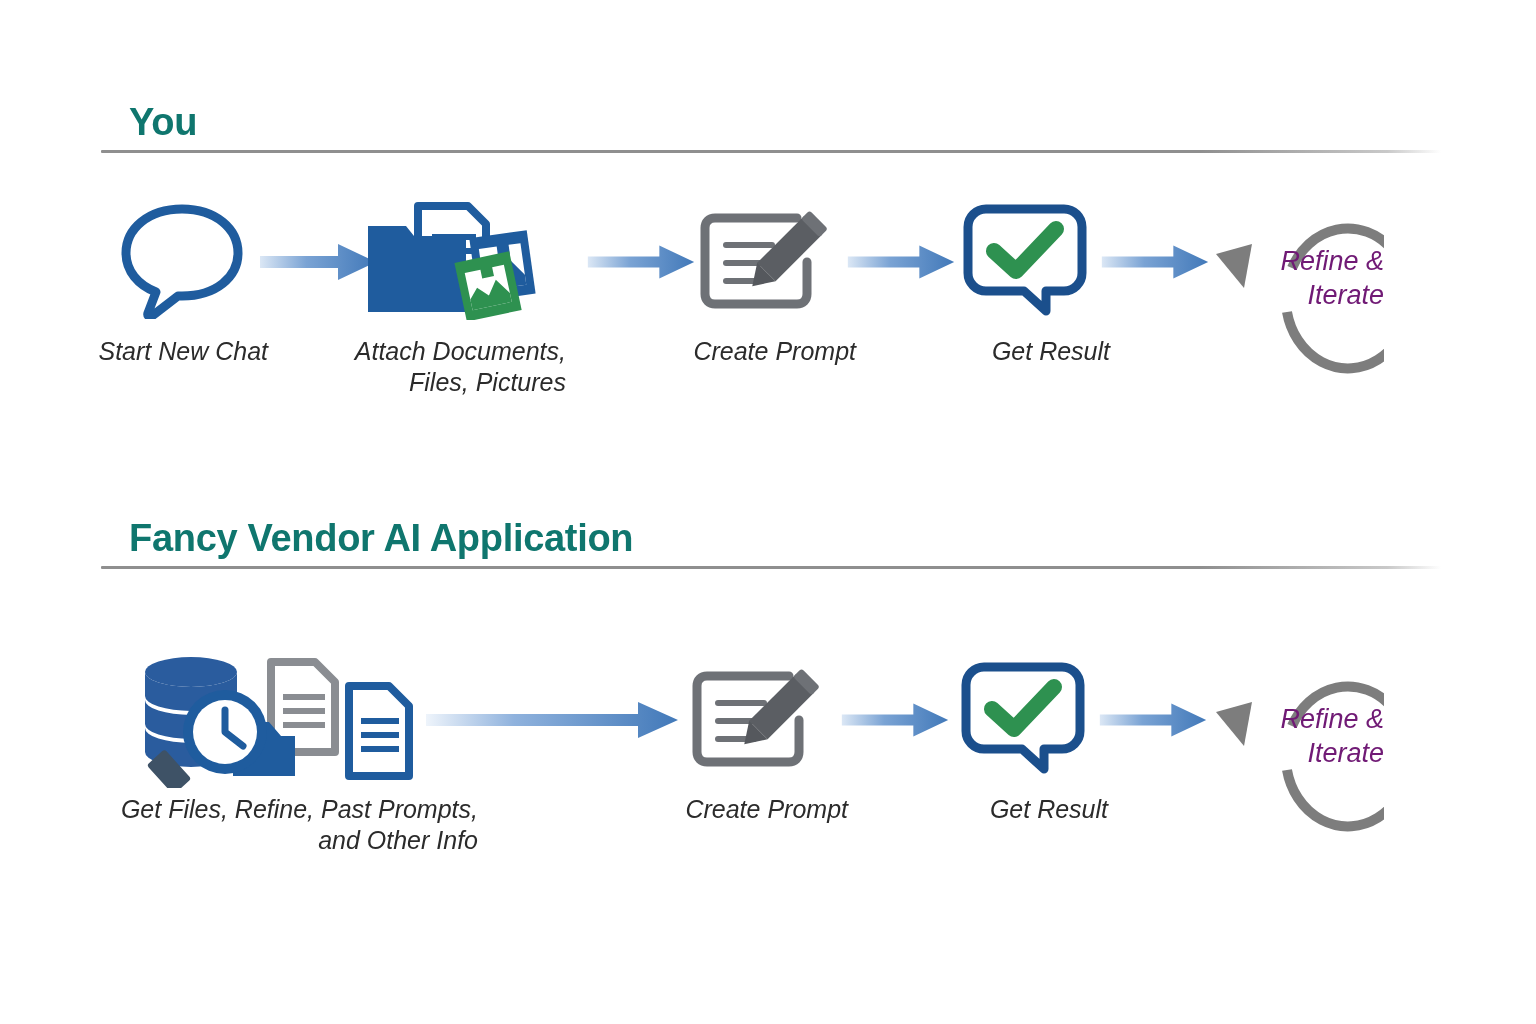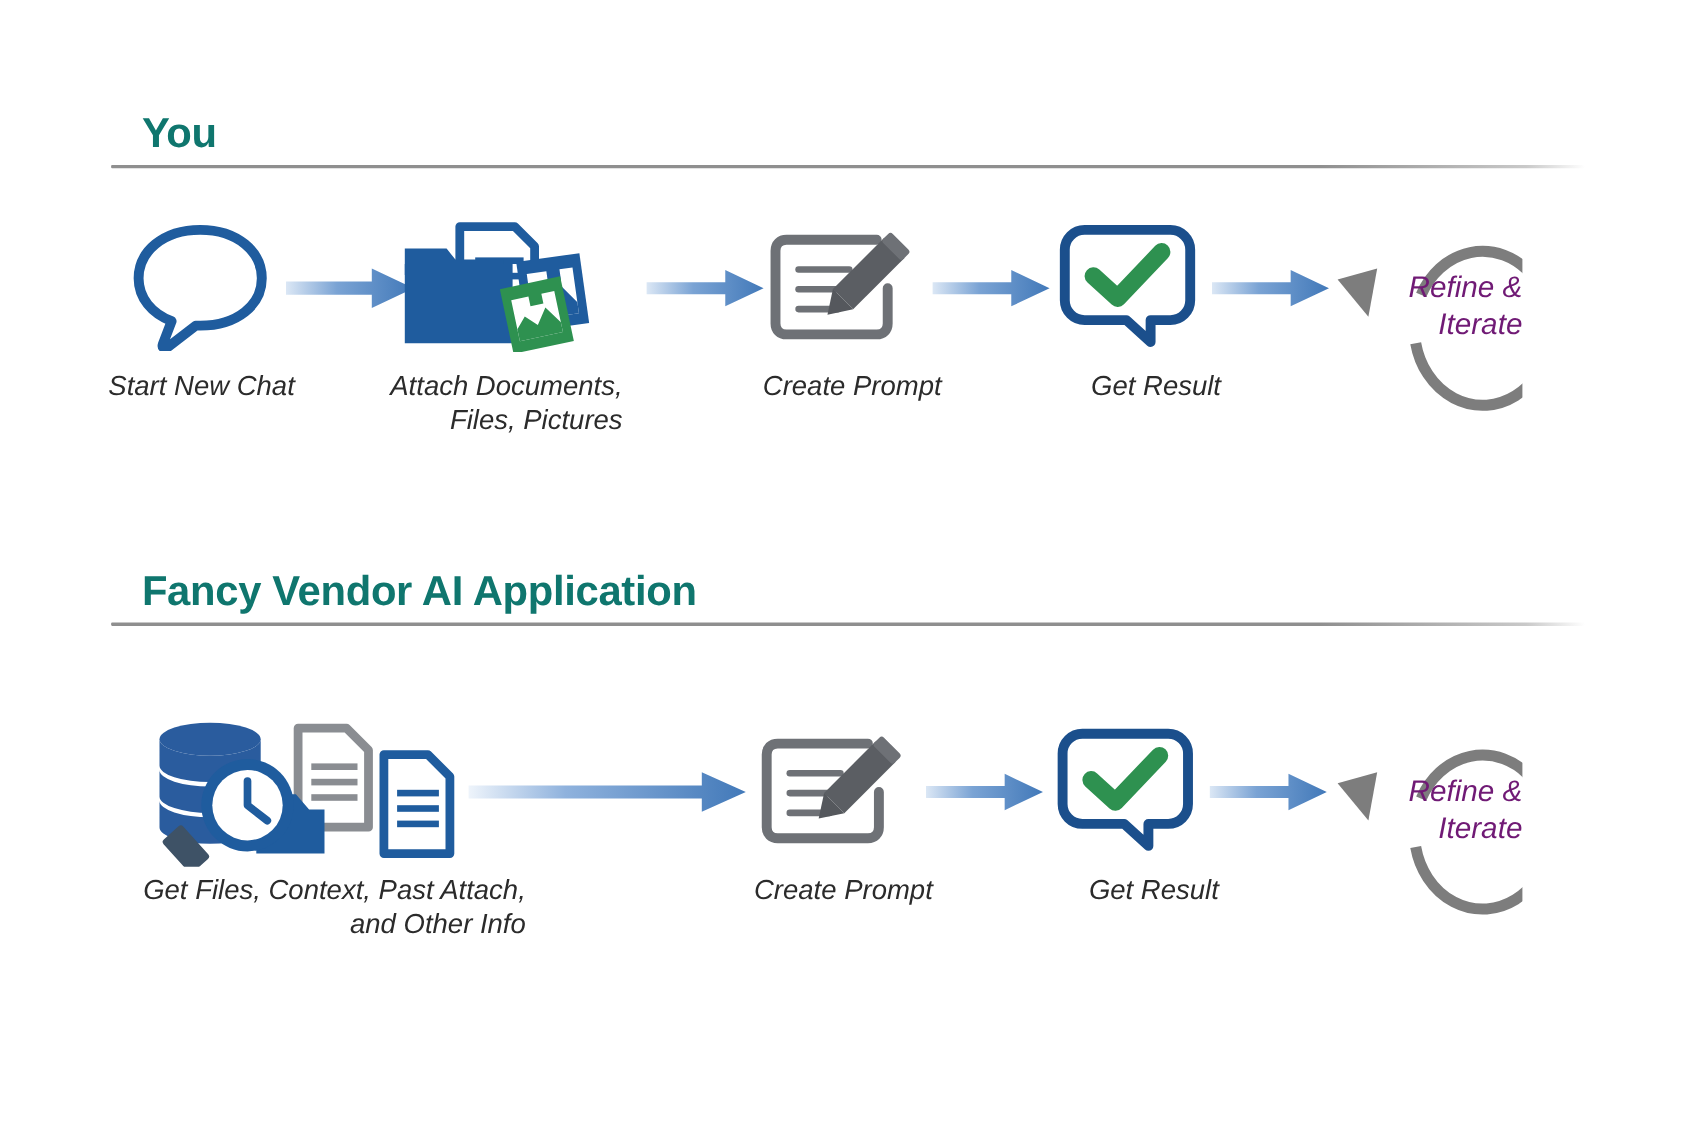--- a/index.html
+++ b/index.html
@@ -256,21 +256,21 @@
             <circle cx="92" cy="84" r="42" fill="#1F5C9E"></circle>
             <circle cx="92" cy="84" r="32" fill="#ffffff"></circle>
             <path d="M92 62 L92 84 L110 98" fill="none" stroke="#1F5C9E" stroke-width="7" stroke-linecap="round" stroke-linejoin="round"></path>
 
             <path d="M216 38 L256 38 L276 58 L276 128 L216 128 Z" fill="#ffffff" stroke="#1F5C9E" stroke-width="8" stroke-linejoin="round"></path>
             <rect x="228" y="70" width="38" height="6" fill="#1F5C9E"></rect>
             <rect x="228" y="84" width="38" height="6" fill="#1F5C9E"></rect>
             <rect x="228" y="98" width="38" height="6" fill="#1F5C9E"></rect>
           </svg>
         </div>
-        <div class="node-label">Get Files, Context, Past Attach,
+        <div class="node-label">Get Files, Refine, Past Prompts,
 and Other Info</div>
       </div>
 
       <div class="arrow" style="left:424px; top:52px;">
         <svg width="256" height="40" viewBox="0 0 256 40" aria-hidden="true">
           <defs>
             <linearGradient id="agrad2" x1="0" y1="0" x2="1" y2="0">
               <stop offset="0%" stop-color="#eef4fb"></stop>
               <stop offset="35%" stop-color="#8fb2dd"></stop>
               <stop offset="100%" stop-color="#4279b9"></stop>

